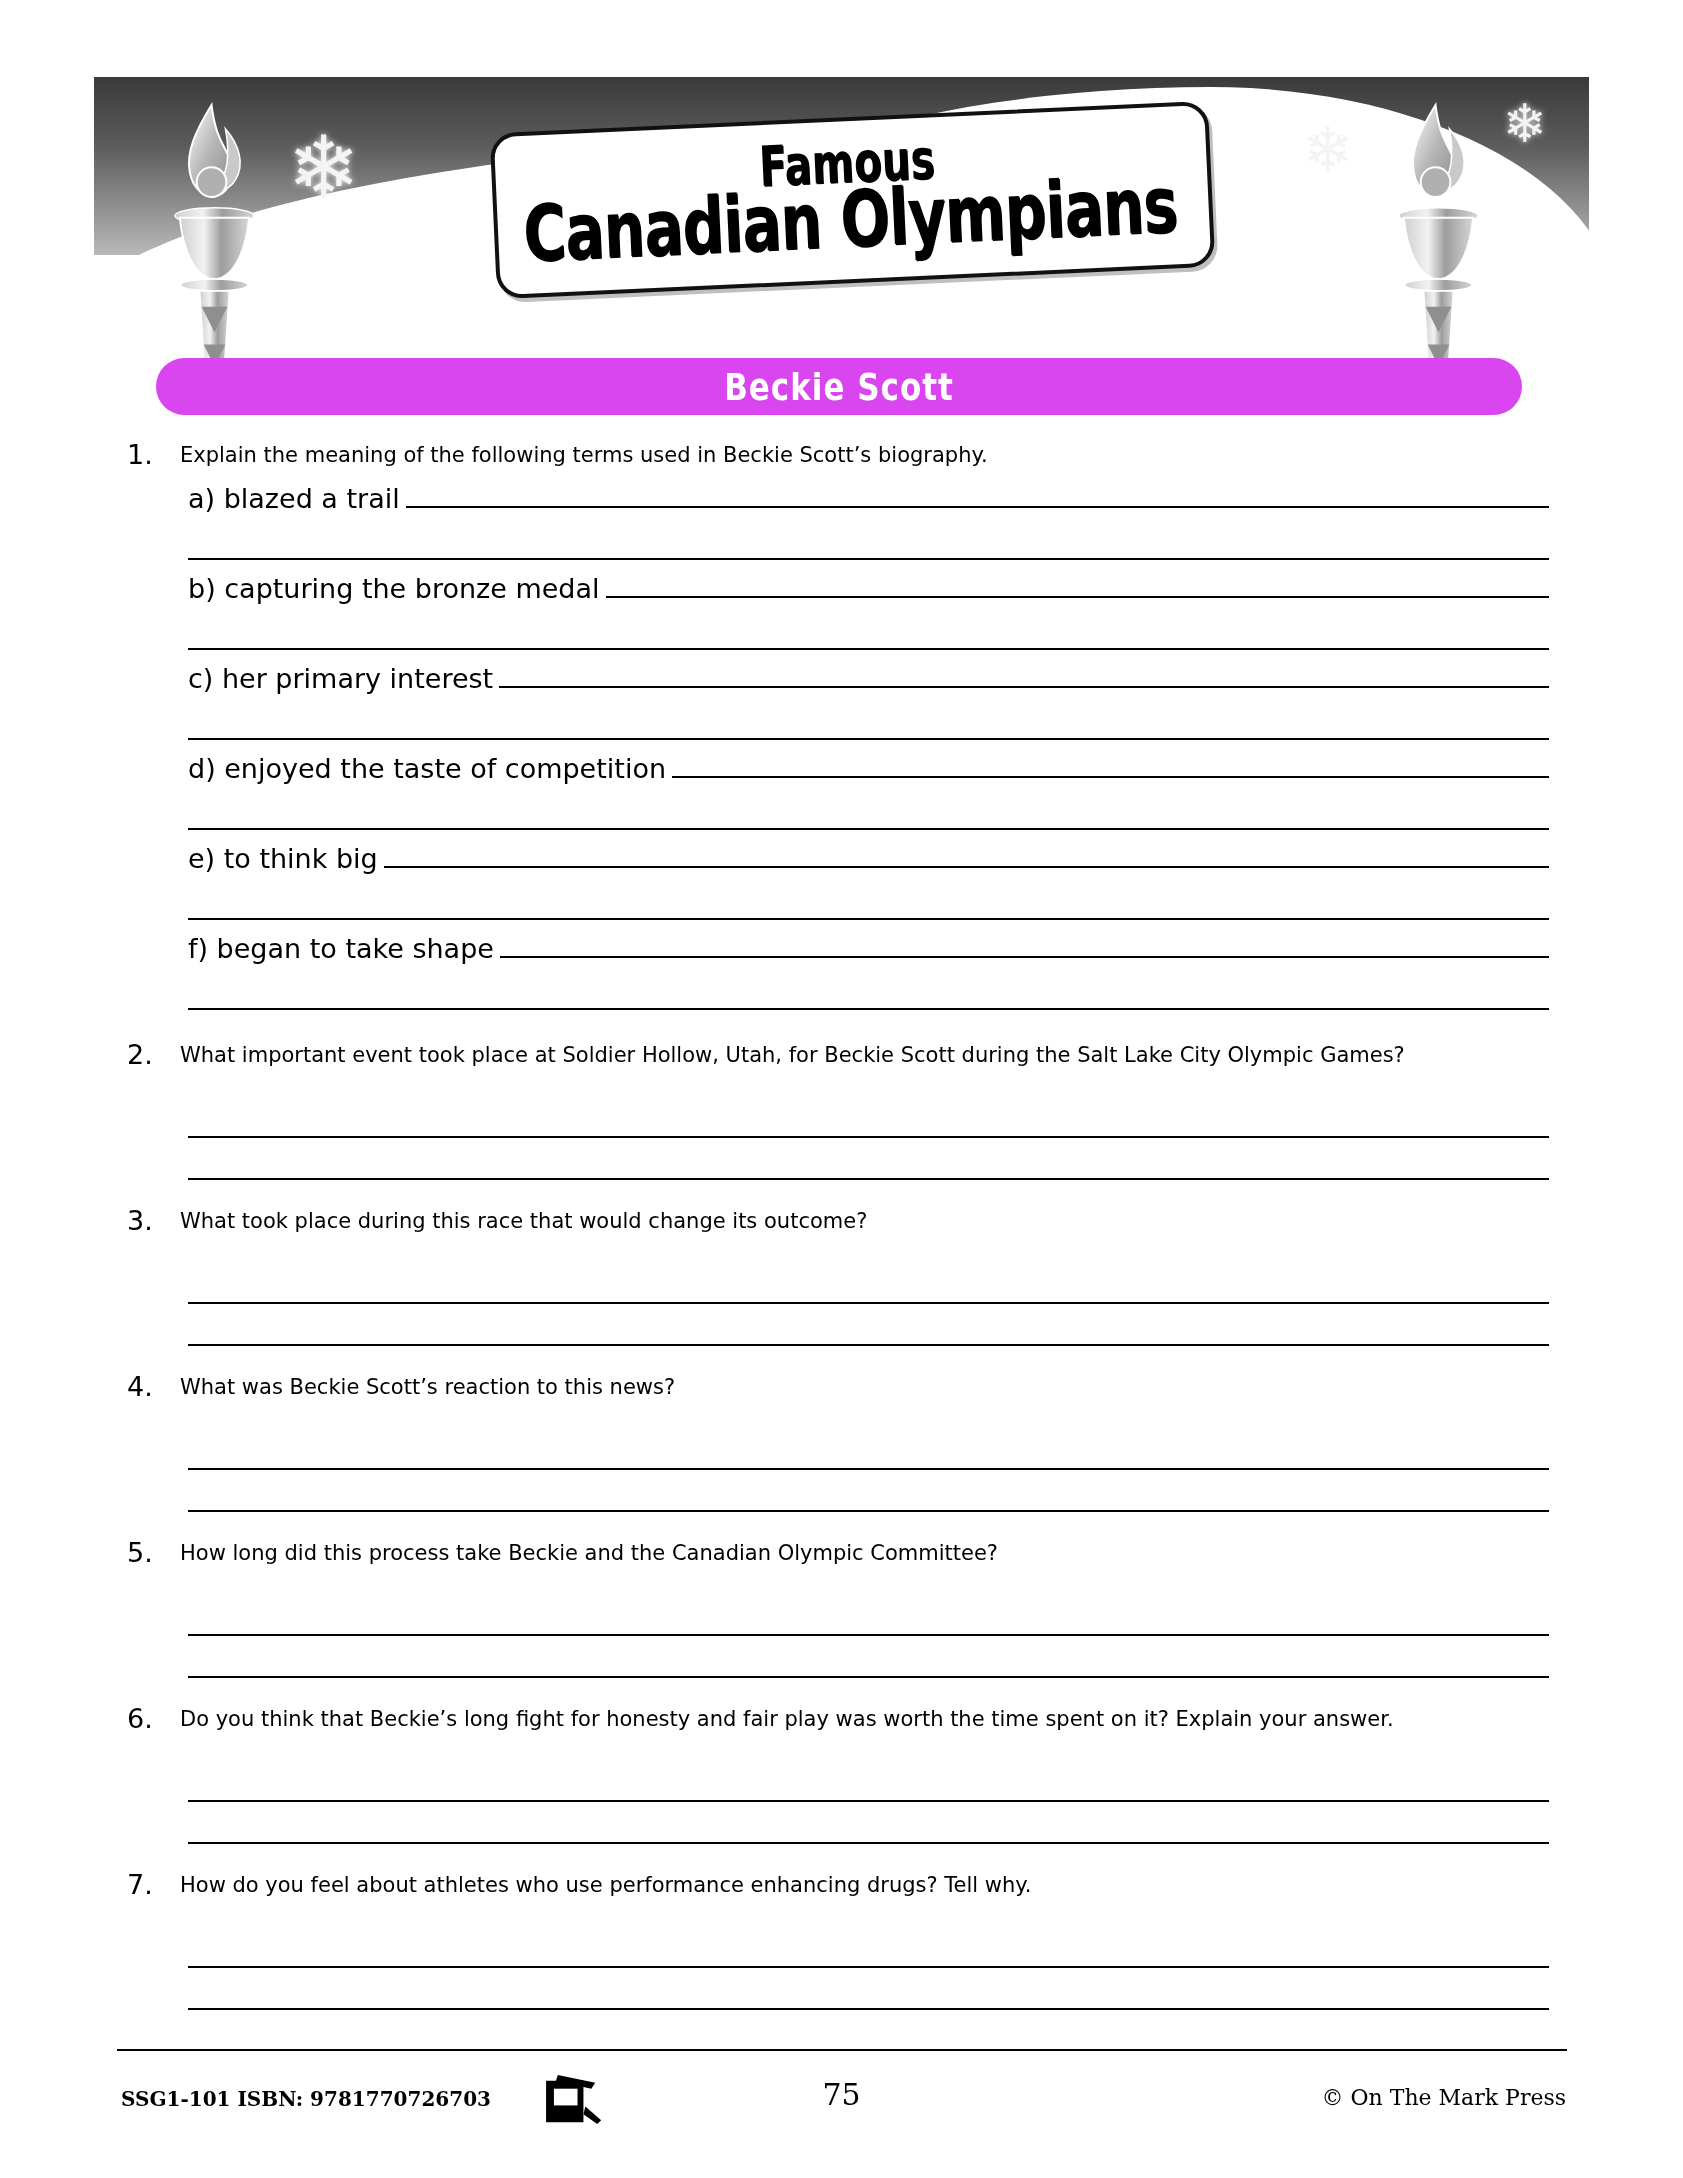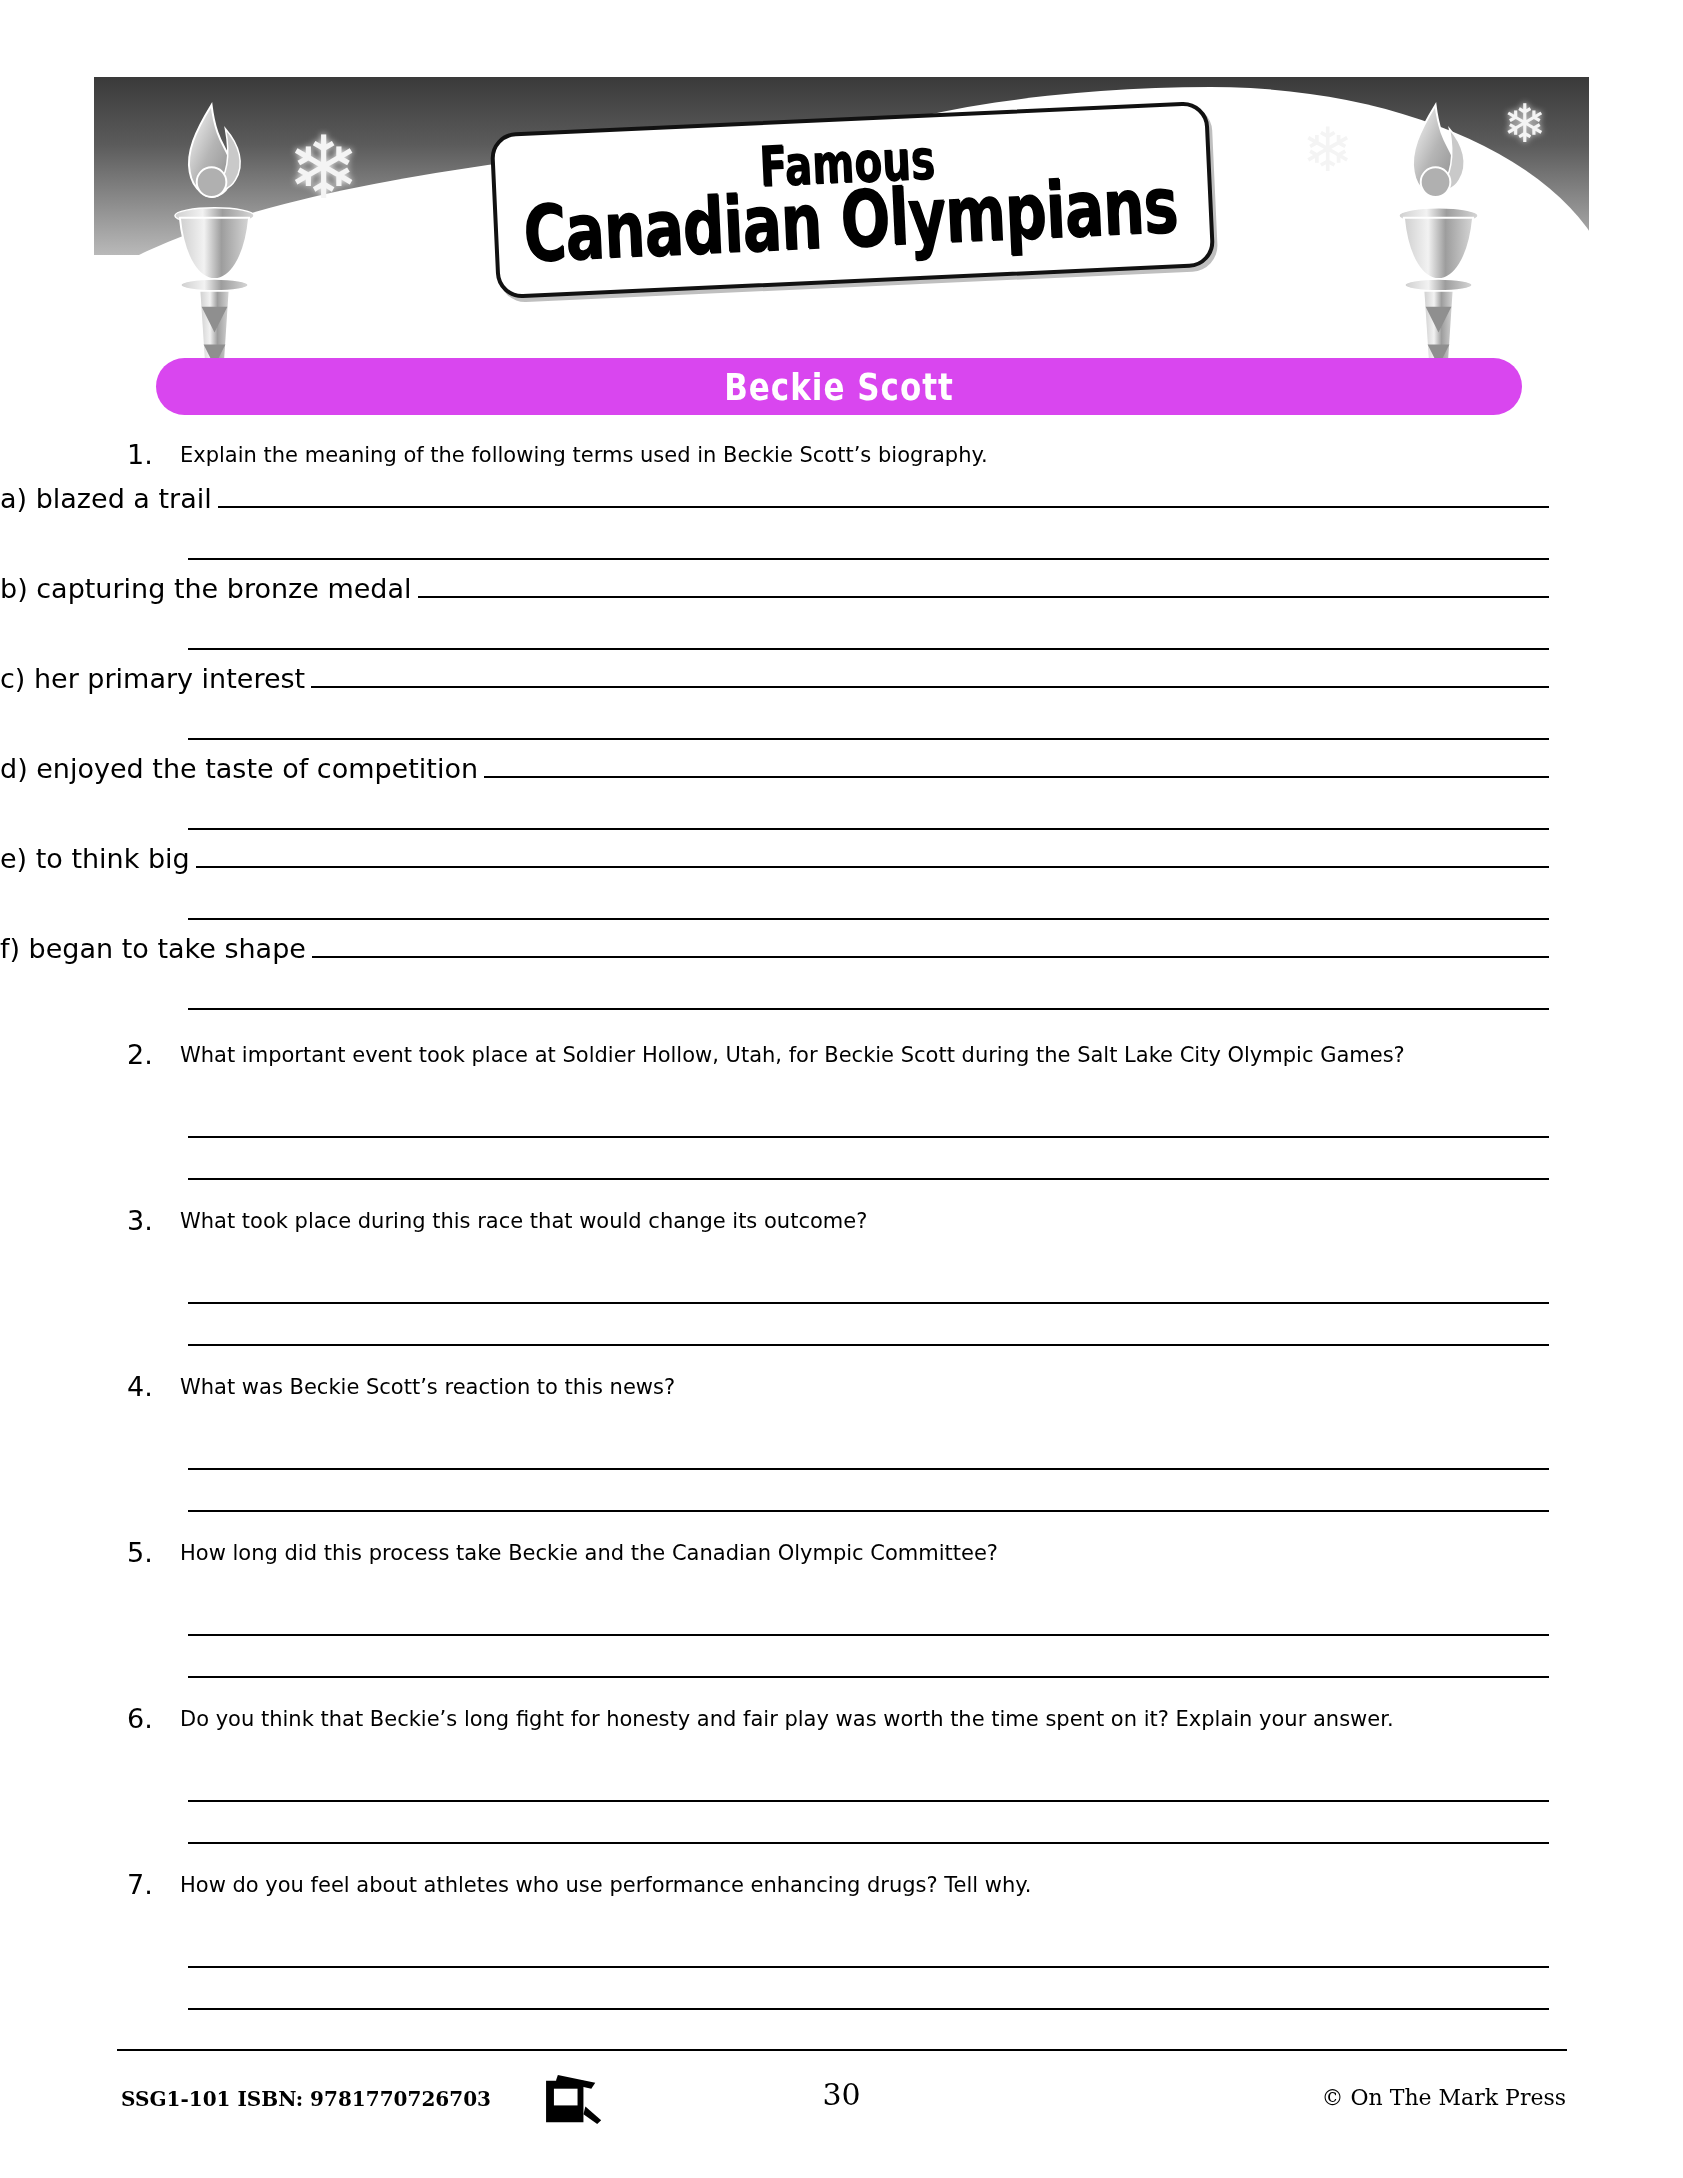--- a/index.html
+++ b/index.html
@@ -176,20 +176,21 @@
     line-height: 38px;
     text-align: left;
   }
   .q-text {
     font-size: 21px;
     line-height: 38px;
     max-width: 1376px;
   }
 
   .sub-row {
+    padding-left: 188px;
     display: flex;
     align-items: baseline;
   }
   .sub-label {
     font-size: 27px;
     line-height: 38px;
     white-space: nowrap;
     padding-right: 6px;
   }
   .sub-rule {
@@ -434,18 +435,18 @@
     <div class="footer-rule"></div>
     <div class="footer-left">SSG1-101  ISBN: 9781770726703</div>
     <div class="footer-logo">
       <svg viewBox="0 0 80 60" width="79" height="59">
         <path d="M6 10 L44 10 L44 52 L6 52 Z" fill="#000"></path>
         <rect x="14" y="18" width="24" height="17" fill="#fff"></rect>
         <path d="M18 4 L56 12 L52 18 L16 10 Z" fill="#000"></path>
         <path d="M46 36 L62 50 L58 54 L44 44 Z" fill="#000"></path>
       </svg>
     </div>
-    <div class="footer-page">30</div>
+    <div class="footer-page">75</div>
     <div class="footer-right">© On The Mark Press</div>
   </div>
 
 </div>
 
 
 </body></html>

